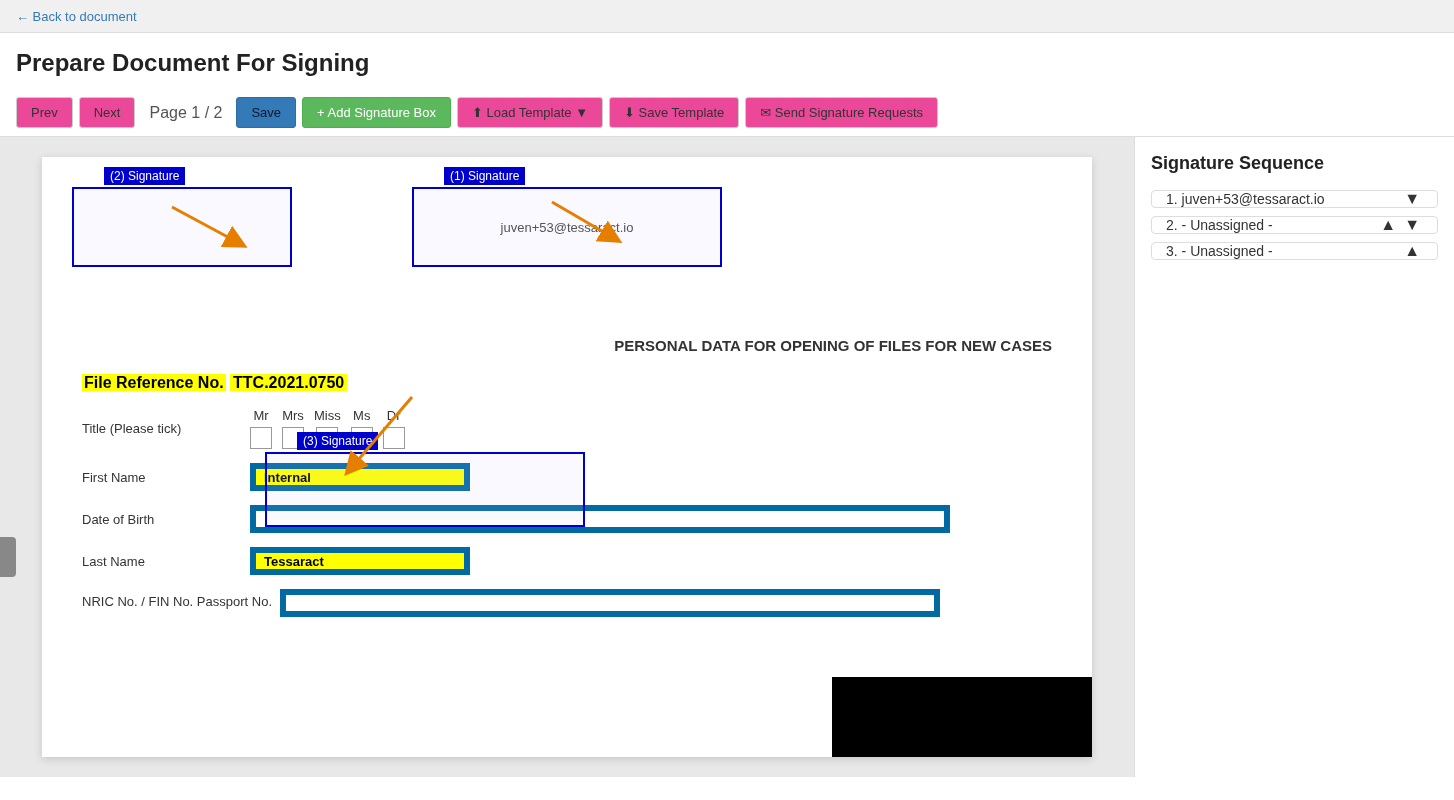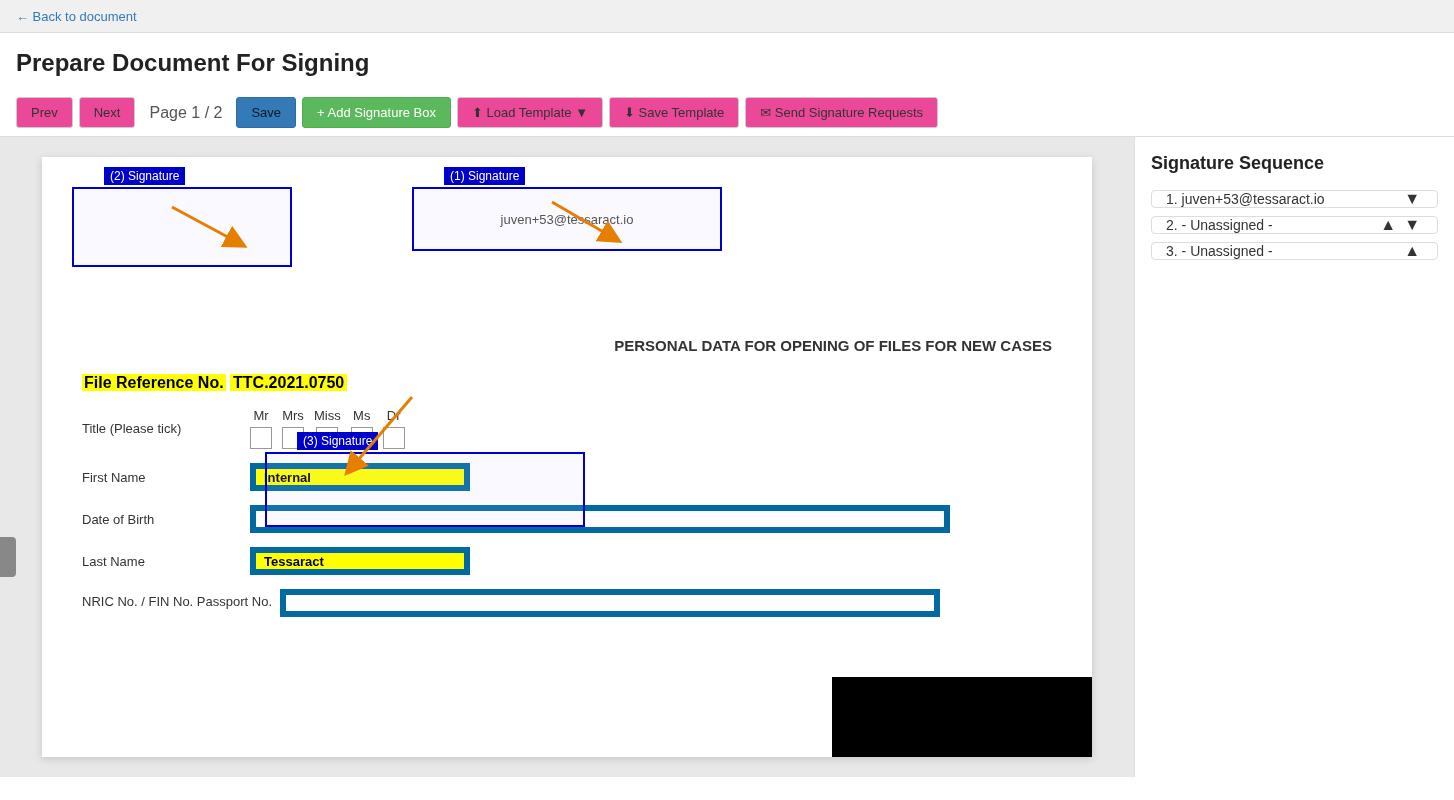--- a/index.html
+++ b/index.html
@@ -96,21 +96,21 @@
       color: #fff;
       font-size: 12px;
       padding: 2px 6px;
       white-space: nowrap;
       margin-left: 30px;
     }
     .sig-box-1 {
       left: 370px;
       top: 30px;
       width: 310px;
-      height: 64px;
+      height: 80px;
       display: flex;
       align-items: center;
       justify-content: center;
       color: #555;
       font-size: 13px;
     }
     .sig-box-2 {
       left: 30px;
       top: 30px;
       width: 220px;

